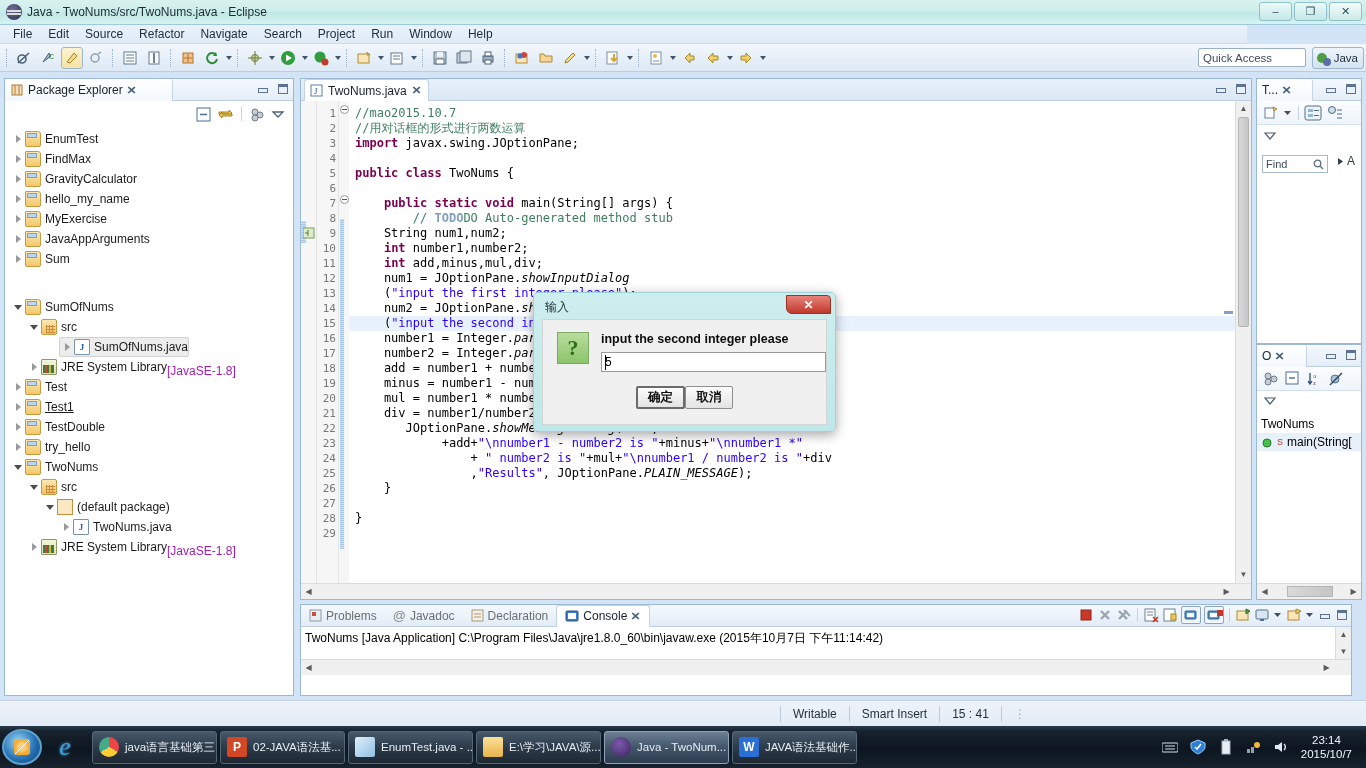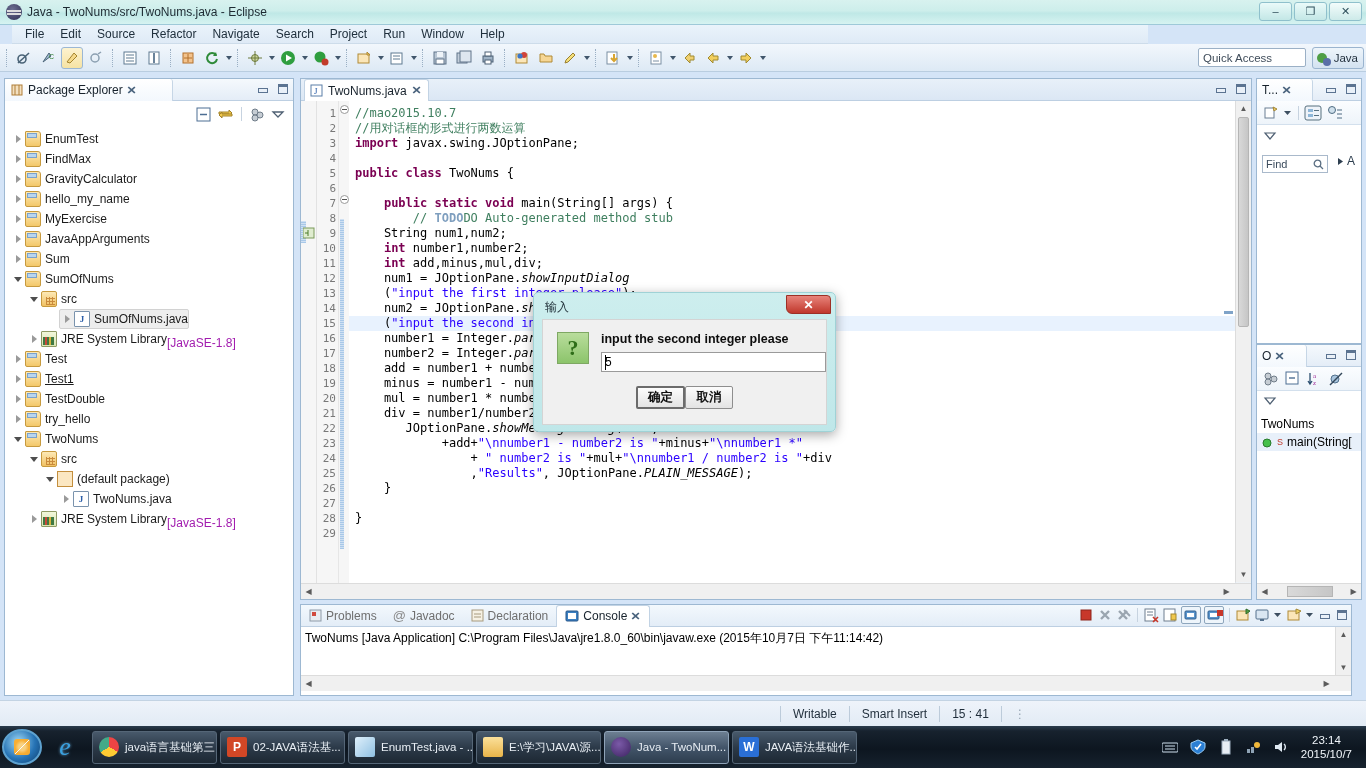--- a/index.html
+++ b/index.html
@@ -35,21 +35,21 @@
     width:33px;height:19px;
     background:linear-gradient(to bottom,#eafaf9,#c3e7e6);
     border:1px solid #8fc0cc; border-radius:3px;
     display:flex;align-items:center;justify-content:center;
     color:#30505c; font-size:11px; line-height:1;
   }
   .tb-btn.close { background:linear-gradient(to bottom,#f3fcfb,#cdeae9); }
 
   
   .menubar {
-    position:absolute; top:25px; left:12px; width:1136px; height:19px;
+    position:absolute; top:25px; left:0; width:1247px; height:19px;
     background: linear-gradient(to bottom,#eaf3fb,#dfeaf6);
     display:flex; align-items:center; padding-left:5px;
     border-bottom:1px solid #cddcea;
   }
   .menu-item { padding:1px 8px; font-size:12px; color:#20303d; }
 
   
   .toolbar {
     position:absolute; top:44px; left:0; width:1366px; height:28px;
     background: linear-gradient(to bottom,#f2f7fc,#dde9f5);
@@ -198,21 +198,21 @@
 
   
   #console { left:300px; top:604px; width:1052px; height:92px; }
   .cons-tabbar { height:22px; position:relative; background:linear-gradient(to bottom,#f3f8fd,#e3edf7);
                  border-bottom:1px solid #bdcfe2; display:flex; align-items:center; }
   .cons-tab { height:22px; display:flex;align-items:center;gap:4px; padding:0 8px;
               font-size:12px; color:#6f6f6f; }
   .cons-tab.active { background:#fff; border:1px solid #c2d3e4; border-bottom:none;
                      border-top-left-radius:3px;border-top-right-radius:3px; color:#17222c;}
   .cons-toolbar { position:absolute; right:2px; top:1px; display:flex; align-items:center; gap:3px; }
-  .cons-body { height:64px; background:#fff; position:relative; }
+  .cons-body { height:48px; background:#fff; position:relative; }
   .cons-line { font-size:12px; color:#000; padding:3px 0 0 4px; white-space:nowrap; }
 
   
   .statusbar { position:absolute; left:0; top:700px; width:1366px; height:26px;
                background:linear-gradient(to bottom,#eef3fa,#e2ebf5); border-top:1px solid #c3d3e3;
                display:flex; align-items:center; }
   .sb-cell { font-size:12px; color:#1f2d3a; padding:0 12px; border-left:1px solid #bccbda;
              height:16px; display:flex; align-items:center; }
 
   
@@ -552,21 +552,21 @@
         <div class="tnode" style="padding-left: 6px;">
           <div class="arrow collapsed"></div>
           <div class="ic ic-proj"></div>
           <span>JavaAppArguments</span>
         </div>
         <div class="tnode" style="padding-left: 6px;">
           <div class="arrow collapsed"></div>
           <div class="ic ic-proj"></div>
           <span>Sum</span>
         </div>
-        <div class="tnode" style="padding-left: 6px;">
+        <div class="tnode" style="padding-left: 6px; margin-top: 28px;">
           <div class="arrow expanded"></div>
           <div class="ic ic-proj"></div>
           <span>SumOfNums</span>
         </div>
         <div class="tnode" style="padding-left: 22px;">
           <div class="arrow expanded"></div>
           <div class="ic ic-src"></div>
           <span>src</span>
         </div>
         <div style="height: 20px;"><div class="tnode sel" style="padding-left: 0px; margin-left: 54px; width: auto; display: inline-flex;">

